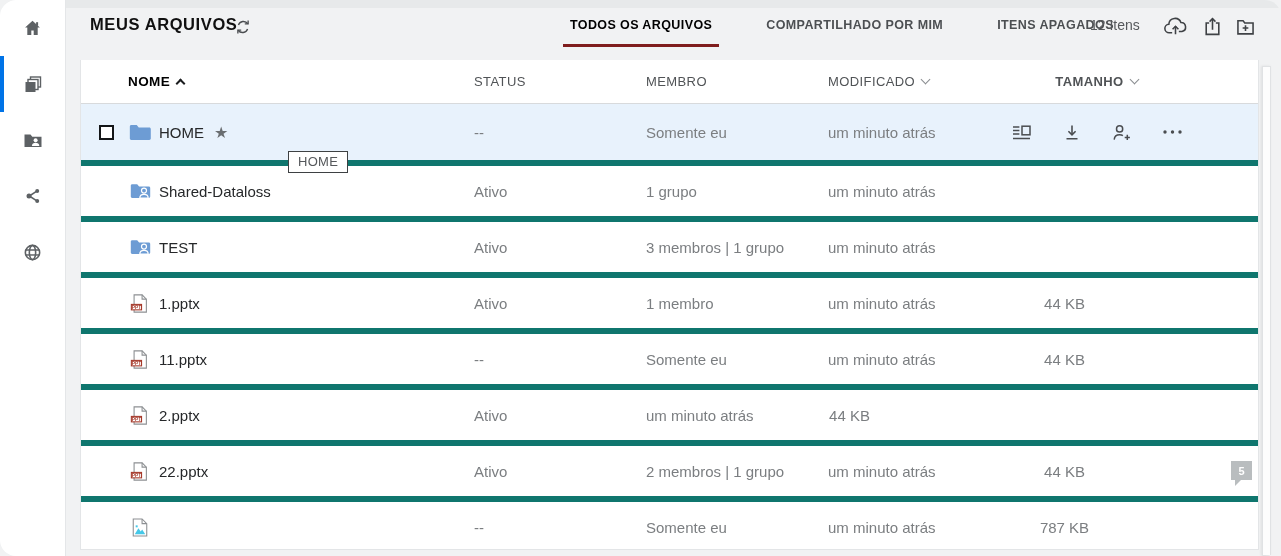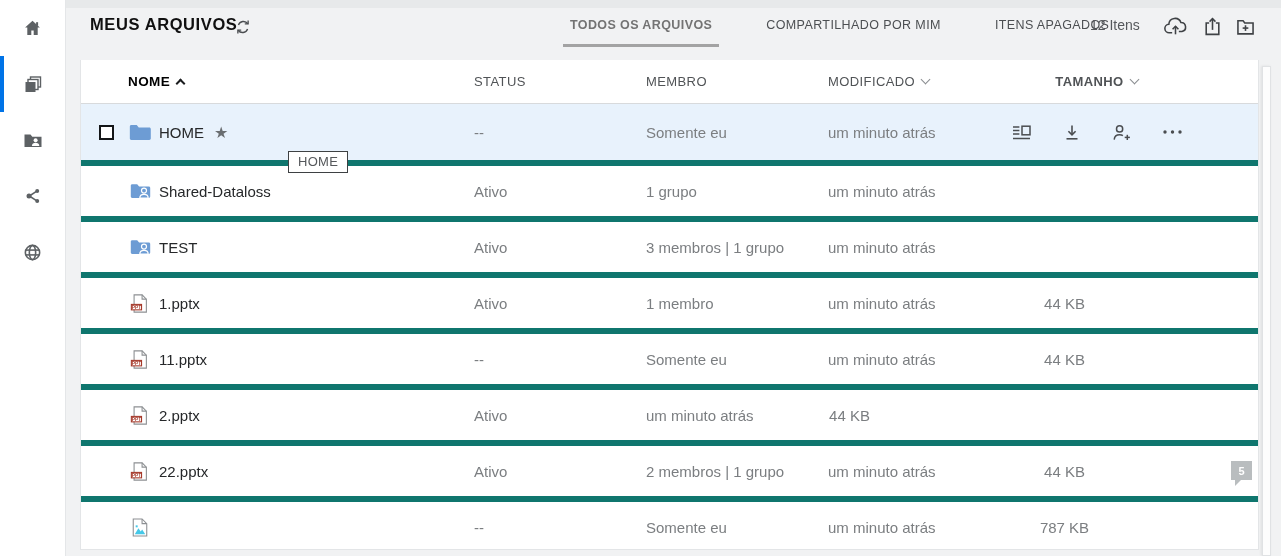--- a/index.html
+++ b/index.html
@@ -1,37 +1,37 @@
 <!DOCTYPE html>
 <html><head>
 <meta charset="utf-8">
 <style>
   * { margin:0; padding:0; box-sizing:border-box; }
   html,body { background:#f1f2f3; }
   .app {
     position:relative; width:1281px; height:556px; overflow:hidden;
-    font-family:"Liberation Sans", sans-serif; background:#f1f2f3;
+    font-family:"Liberation Sans", sans-serif; background:#f1f2f3;border-radius:16px;
   }
   .topstrip { position:absolute; left:0; top:0; width:1281px; height:8px; background:#e7e9ea; }
 
   
   .sidebar {
     position:absolute; left:0; top:0; width:66px; height:556px;
     background:#ffffff; border-right:1px solid #e4e6e8; z-index:3;
   }
   .side-item { position:relative; height:56px; display:flex; align-items:center; justify-content:center; cursor:pointer; }
   .side-item.active::before { content:""; position:absolute; left:0; top:0; width:4px; height:56px; background:#0073e7; }
   .side-item svg { display:block; }
 
   
   .page-title { position:absolute; left:90px; top:15px; font-size:16.5px; font-weight:700; letter-spacing:.6px; color:#101010; }
   .refresh-btn { position:absolute; left:234px; top:18px; cursor:pointer; }
   .tabs { position:absolute; left:563px; top:18px; display:flex; gap:40px; }
-  .tab { font-size:12.5px; letter-spacing:.4px; color:#4c4f52; padding:0 7px 12px 7px; cursor:pointer; white-space:nowrap; }
-  .tab.active { color:#737373; font-weight:700; border-bottom:3px solid #a3a3a3; }
+  .tab { font-size:12.5px; letter-spacing:.4px; color:#4c4f52; padding:0 7px 12px 7px; cursor:pointer; white-space:nowrap;font-weight:bold; }
+  .tab.active { color:#000000; font-weight:700; border-bottom:3px solid #7f1d1d; }
   .items-count { position:absolute; left:1090px; top:17px; font-size:14px; color:#55585b; }
   .tool-icon { position:absolute; top:15px; cursor:pointer; }
   .tool-icon svg { display:block; }
   .ti-1 { left:1163px; }
   .ti-2 { left:1202px; top:16px; }
   .ti-3 { left:1235px; top:16px; }
 
   
   .panel {
     position:absolute; left:80px; top:60px; width:1179px; height:490px;

